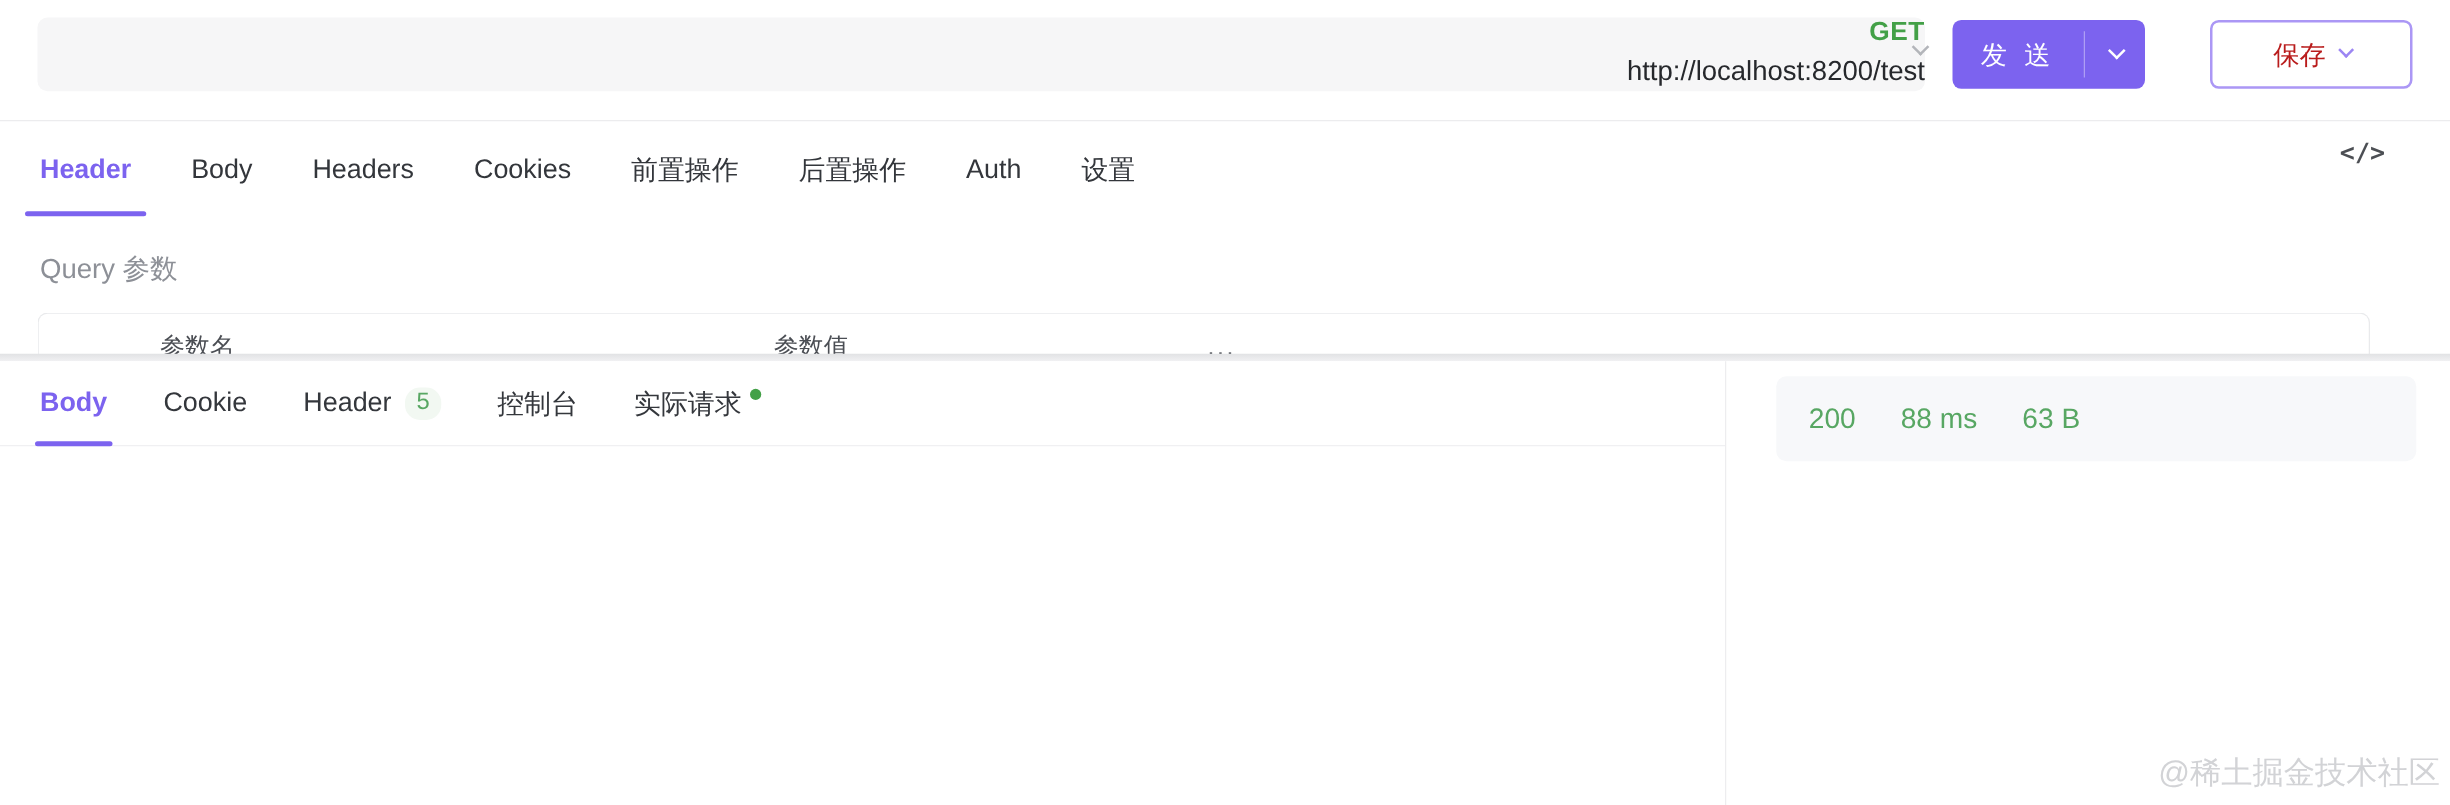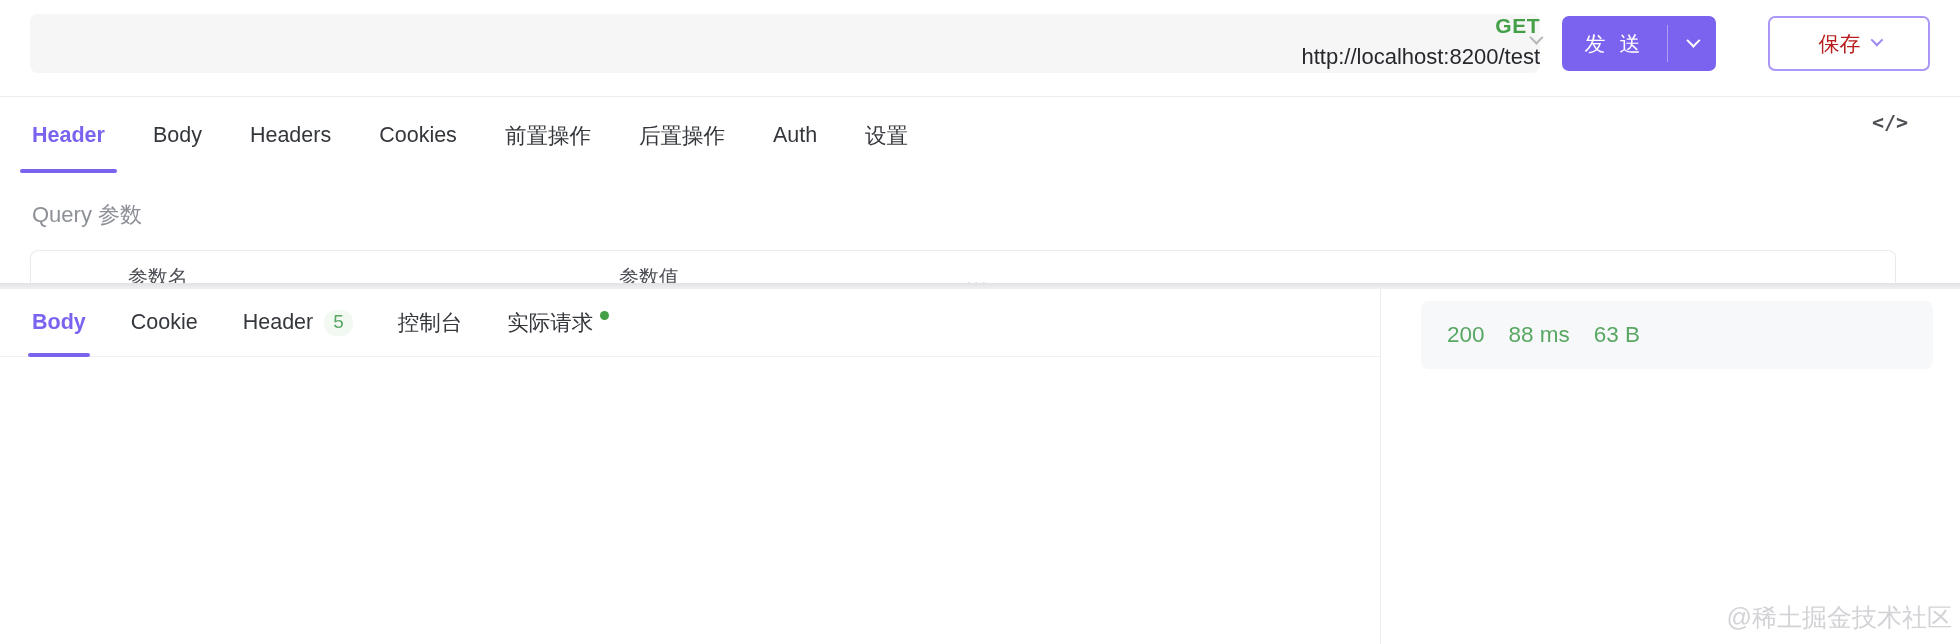--- a/index.html
+++ b/index.html
@@ -69,21 +69,21 @@
   .ptab.active::after { content:""; position:absolute; left:-4px; right:-4px; bottom:0;
     height:4px; border-radius:2px; background:#7c63ef; }
   .ptab .badge { margin-left:11px; background:#f2f8f2; color:#58a763; font-size:19px;
     padding:1px 9px 3px; border-radius:12px; }
   .ptab .dot { width:9px; height:9px; border-radius:50%; background:#43a047;
     margin-left:7px; margin-top:-14px; }
 
   
   .status-box { position:absolute; top:12px; left:40px; width:512px; height:68px;
     background:#f7f8fa; border-radius:8px; display:flex; align-items:center;
-    padding-left:26px; gap:24px; color:#58a763; font-size:22.5px; }
+    padding-left:26px; gap:36px; color:#58a763; font-size:22.5px; }
 
   .watermark { position:absolute; right:8px; bottom:10px; color:#d2d3d6; font-size:25px; }
 </style>
 </head>
 <body>
 
 <div id="app">
 
   <div class="urlbar">
     <span class="method">GET</span>

